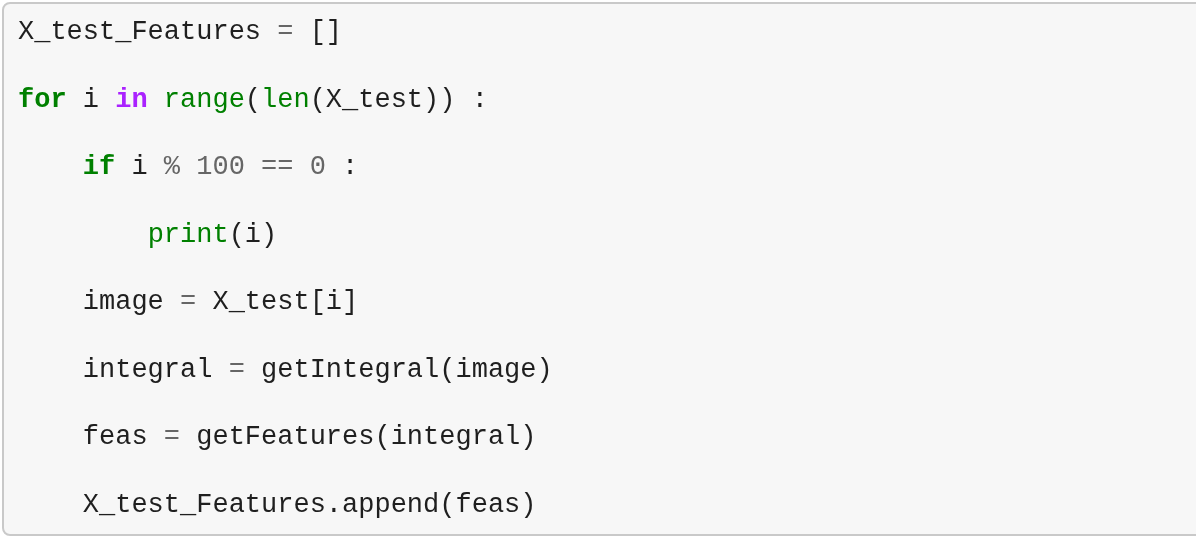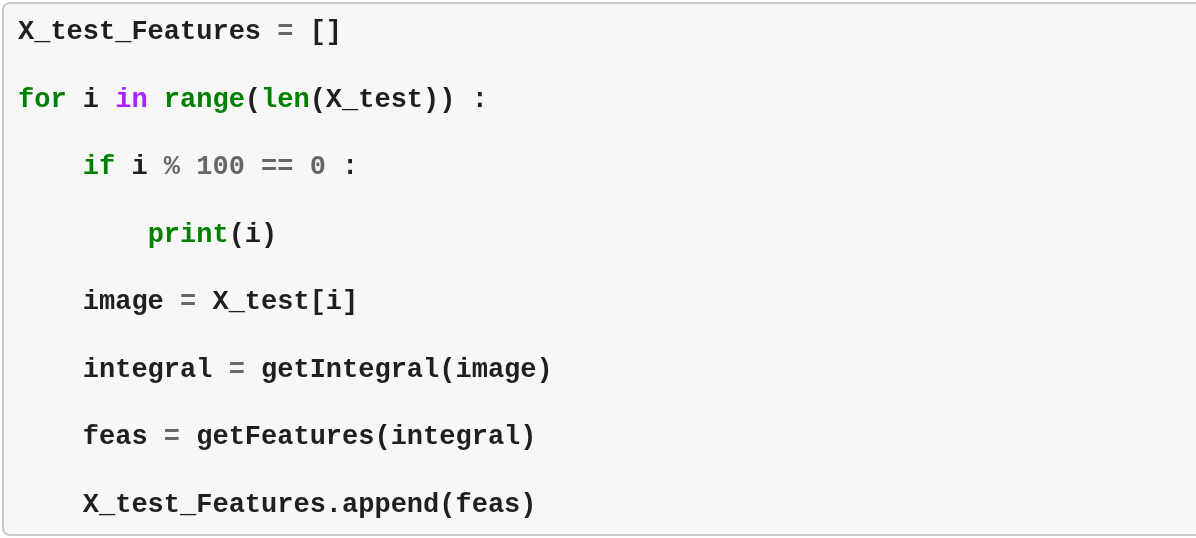--- a/index.html
+++ b/index.html
@@ -26,21 +26,20 @@
     font-family: "Liberation Mono", "DejaVu Sans Mono", monospace;
     font-size: 27px;
     line-height: 33.75px;
   }
   .code-line {
     white-space: pre;
     min-height: 33.75px;
   }
   .code-line span {
     white-space: pre;
-    font-weight: bold;
   }
 </style>
 </head>
 <body style="background: rgb(255, 255, 255);">
 
 <div class="code-cell" style="background: rgb(247, 247, 247); border-color: rgb(201, 201, 201);">
   <pre class="code-lines"><div class="code-line"><span style="color: rgb(31, 31, 31);">X_test_Features </span><span style="color: rgb(102, 102, 102);">=</span><span style="color: rgb(31, 31, 31);"> []</span></div><div class="code-line">&nbsp;</div><div class="code-line"><span style="color: rgb(0, 128, 0); font-weight: bold;">for</span><span style="color: rgb(31, 31, 31);"> i </span><span style="color: rgb(170, 34, 255); font-weight: bold;">in</span><span style="color: rgb(31, 31, 31);"> </span><span style="color: rgb(0, 128, 0);">range</span><span style="color: rgb(31, 31, 31);">(</span><span style="color: rgb(0, 128, 0);">len</span><span style="color: rgb(31, 31, 31);">(X_test)) :</span></div><div class="code-line">&nbsp;</div><div class="code-line"><span style="color: rgb(31, 31, 31);">    </span><span style="color: rgb(0, 128, 0); font-weight: bold;">if</span><span style="color: rgb(31, 31, 31);"> i </span><span style="color: rgb(102, 102, 102);">%</span><span style="color: rgb(31, 31, 31);"> </span><span style="color: rgb(102, 102, 102);">100</span><span style="color: rgb(31, 31, 31);"> </span><span style="color: rgb(102, 102, 102);">==</span><span style="color: rgb(31, 31, 31);"> </span><span style="color: rgb(102, 102, 102);">0</span><span style="color: rgb(31, 31, 31);"> :</span></div><div class="code-line">&nbsp;</div><div class="code-line"><span style="color: rgb(31, 31, 31);">        </span><span style="color: rgb(0, 128, 0);">print</span><span style="color: rgb(31, 31, 31);">(i)</span></div><div class="code-line">&nbsp;</div><div class="code-line"><span style="color: rgb(31, 31, 31);">    image </span><span style="color: rgb(102, 102, 102);">=</span><span style="color: rgb(31, 31, 31);"> X_test[i]</span></div><div class="code-line">&nbsp;</div><div class="code-line"><span style="color: rgb(31, 31, 31);">    integral </span><span style="color: rgb(102, 102, 102);">=</span><span style="color: rgb(31, 31, 31);"> getIntegral(image)</span></div><div class="code-line">&nbsp;</div><div class="code-line"><span style="color: rgb(31, 31, 31);">    feas </span><span style="color: rgb(102, 102, 102);">=</span><span style="color: rgb(31, 31, 31);"> getFeatures(integral)</span></div><div class="code-line">&nbsp;</div><div class="code-line"><span style="color: rgb(31, 31, 31);">    X_test_Features.append(feas)</span></div></pre>
 </div>
 
 </body></html>

